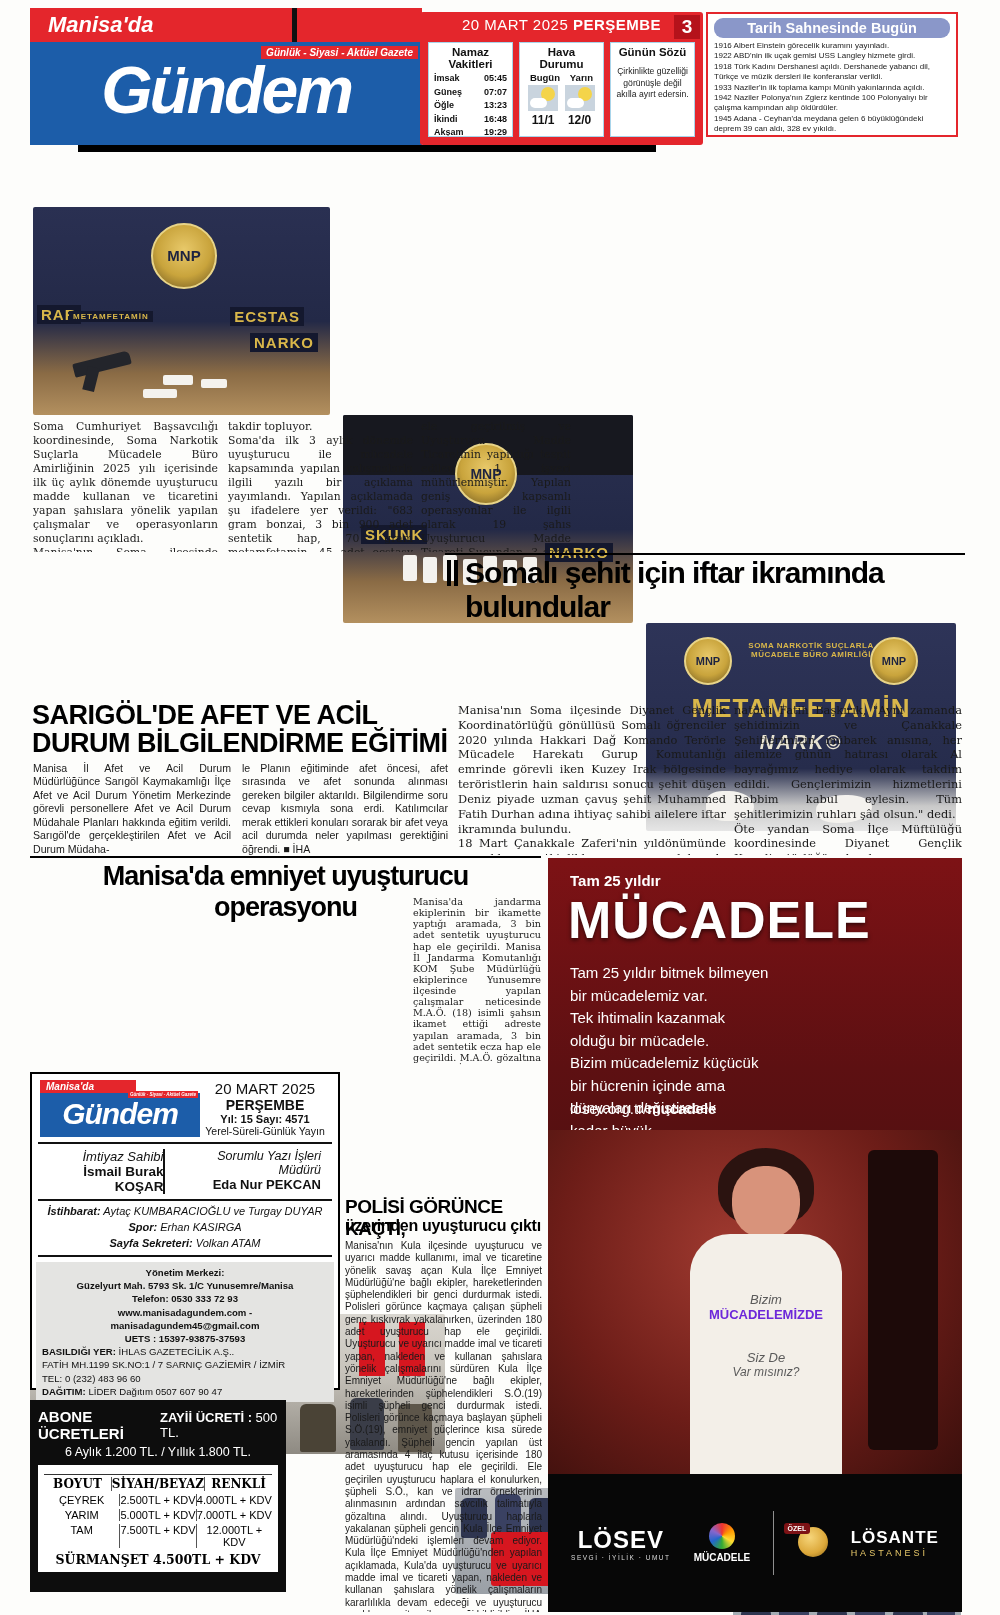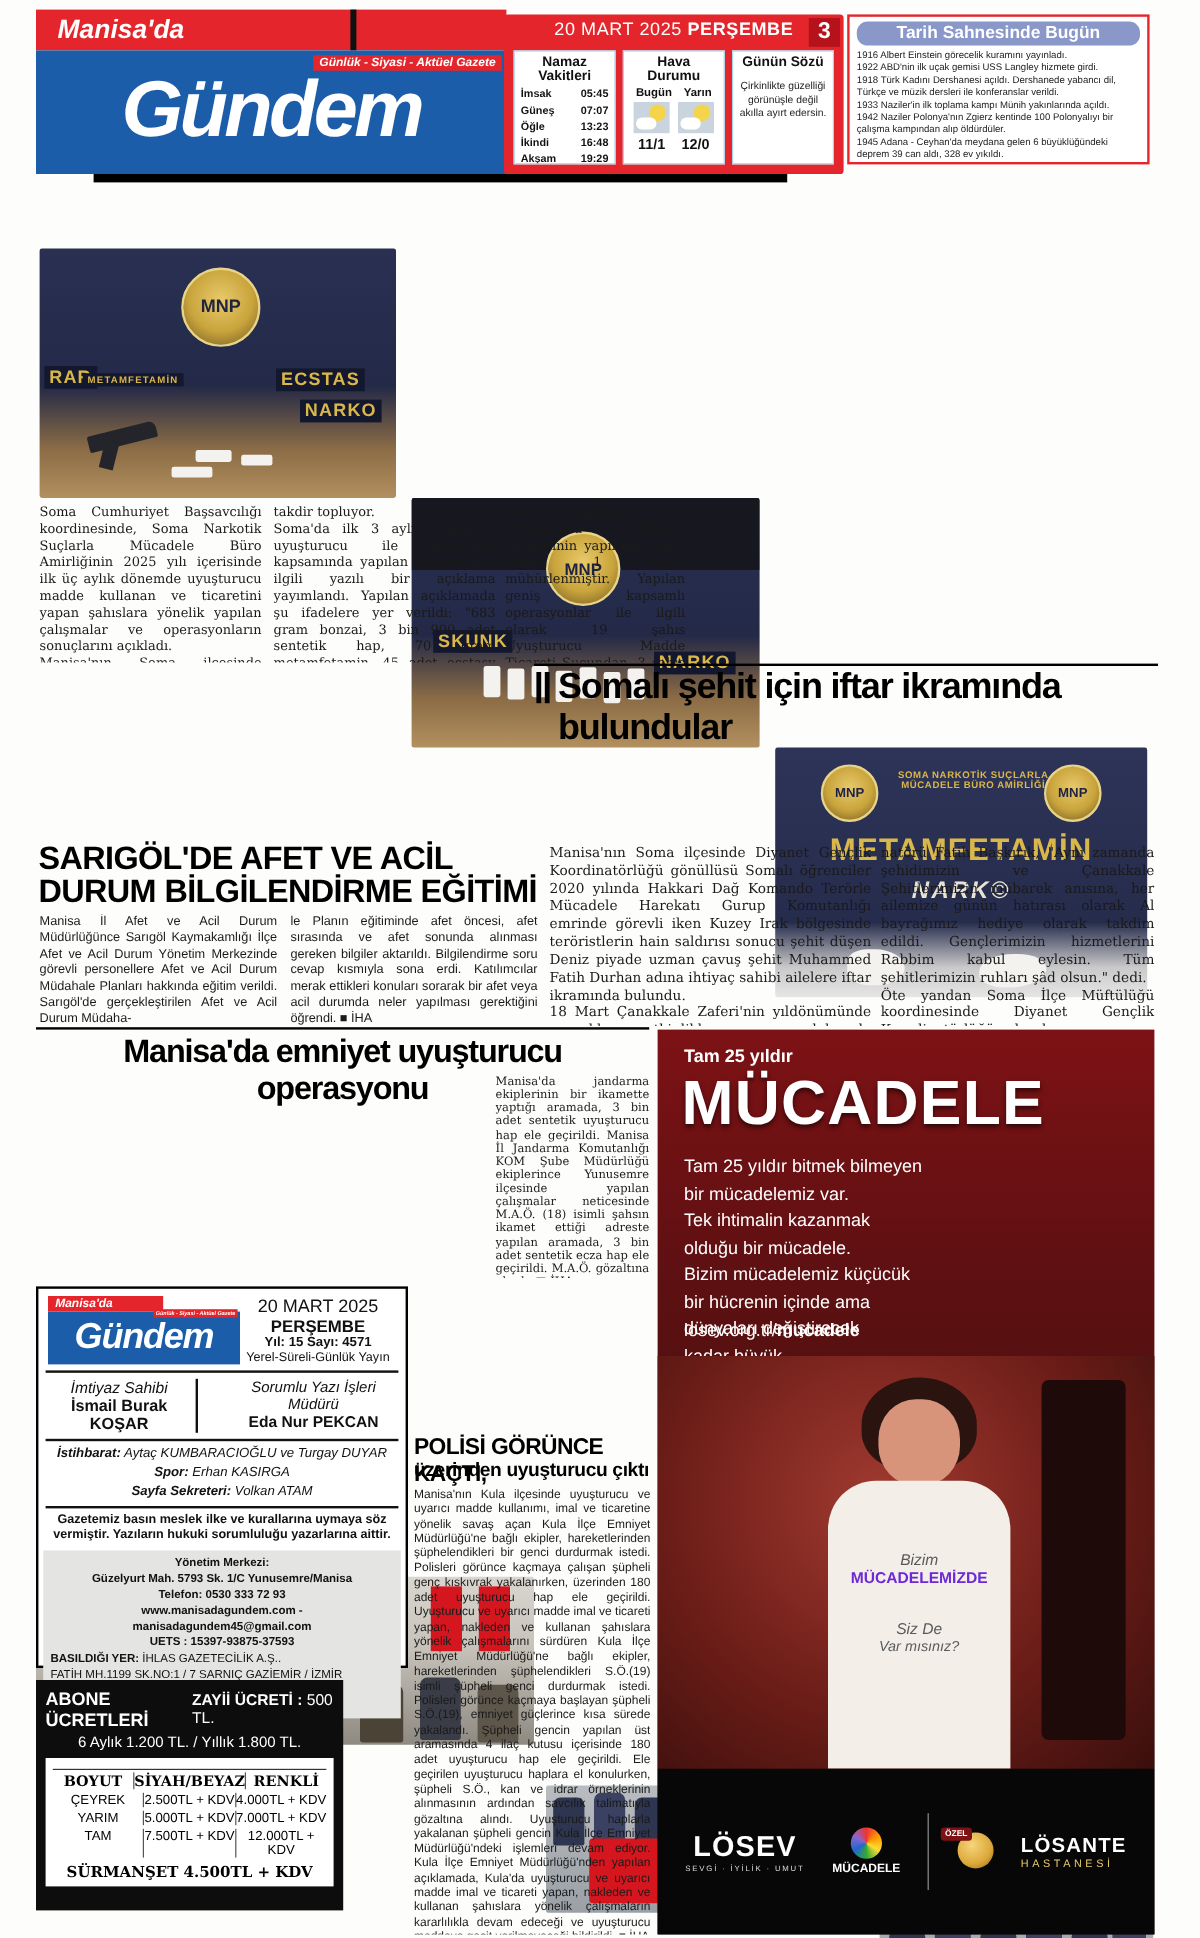--- a/index.html
+++ b/index.html
@@ -340,38 +340,37 @@
         <div class="abs" style="right:2px;top:11px;background:#e4262c;color:#fff;font-size:4.5px;font-weight:bold;font-style:italic;padding:1px 2px;">Günlük - Siyasi - Aktüel Gazete</div>
       </div>
       <div style="flex:1;text-align:center;">
         <div style="font-size:15px;">20 MART 2025</div>
         <div style="font-size:14px;font-weight:bold;">PERŞEMBE</div>
         <div style="font-size:11px;font-weight:bold;">Yıl: 15 Sayı: 4571</div>
         <div style="font-size:10.5px;">Yerel-Süreli-Günlük Yayın</div>
       </div>
     </div>
     <div class="m-hr"></div>
-    <div style="display:flex;text-align:center;padding:2px 4px;gap:24px;">
+    <div style="display:flex;text-align:right;padding:2px 17px;gap:24px;">
       <div style="flex:1;border-right:2px solid #111;">
         <div class="m-ital" style="font-size:13px;">İmtiyaz Sahibi</div>
         <div style="font-size:13.5px;font-weight:bold;">İsmail Burak KOŞAR</div>
       </div>
       <div style="flex:1.15;">
         <div class="m-ital" style="font-size:12.5px;">Sorumlu Yazı İşleri Müdürü</div>
         <div style="font-size:13px;font-weight:bold;">Eda Nur PEKCAN</div>
       </div>
     </div>
     <div class="m-hr"></div>
     <div style="text-align:center;font-size:11px;line-height:1.45;" class="m-ital">
       <div><b>İstihbarat:</b> <span>Aytaç KUMBARACIOĞLU ve Turgay DUYAR</span></div>
       <div><b>Spor:</b> <span>Erhan KASIRGA</span></div>
       <div><b>Sayfa Sekreteri:</b> <span>Volkan ATAM</span></div>
     </div>
     <div class="m-hr"></div>
-    <div style="text-align:center;font-size:10.5px;font-weight:bold;padding:0 8px;line-height:1.3;">Gazetemiz basın meslek ilke ve kurallarına uymaya söz vermiştir. Yazıların hukuki sorumluluğu yazarlarına aittir.</div>
     <div class="graybox" style="margin:5px 4px 0;">
       <div style="text-align:center;font-weight:bold;">Yönetim Merkezi:</div>
       <div style="text-align:center;font-weight:bold;">Güzelyurt Mah. 5793 Sk. 1/C Yunusemre/Manisa</div>
       <div style="text-align:center;font-weight:bold;">Telefon: 0530 333 72 93</div>
       <div style="text-align:center;font-weight:bold;">www.manisadagundem.com - manisadagundem45@gmail.com</div>
       <div style="text-align:center;font-weight:bold;">UETS : 15397-93875-37593</div>
       <div><b>BASILDIĞI YER:</b> <span>İHLAS GAZETECİLİK A.Ş..</span></div>
       <div>FATİH MH.1199 SK.NO:1 / 7 SARNIÇ GAZİEMİR / İZMİR</div>
       <div>TEL: 0 (232) 483 96 60</div>
       <div><b>DAĞITIM:</b> <span>LİDER Dağıtım 0507 607 90 47</span></div>

